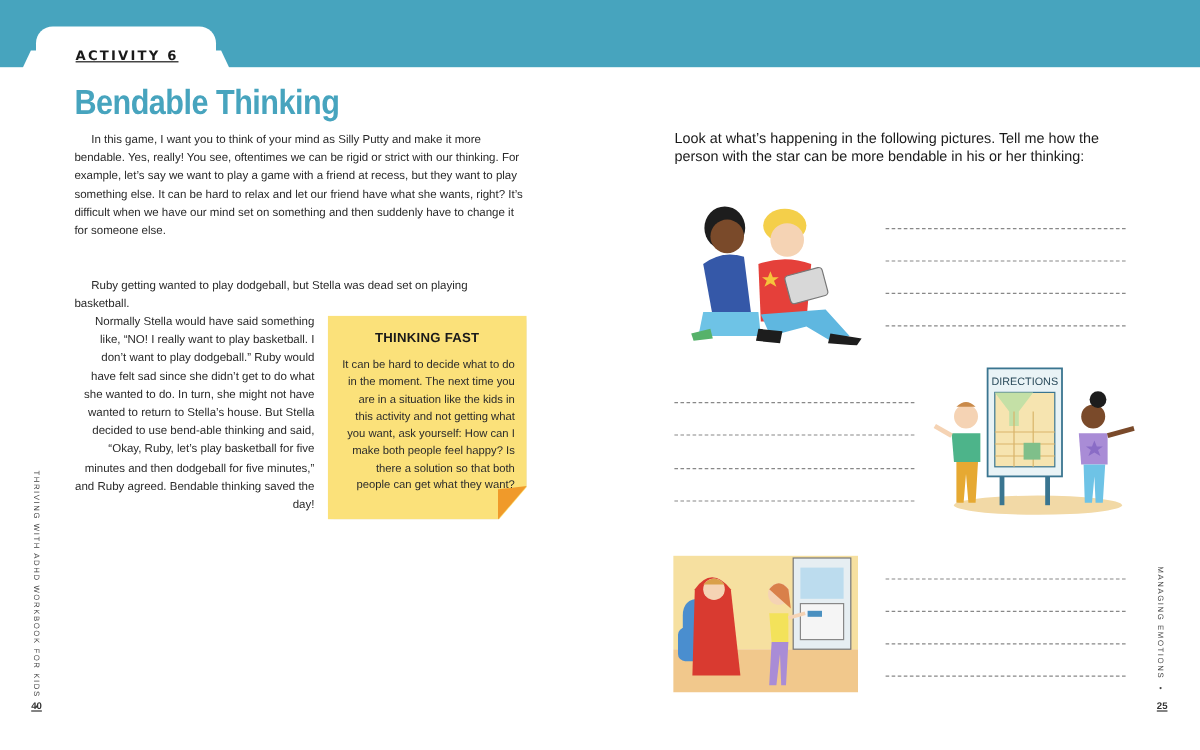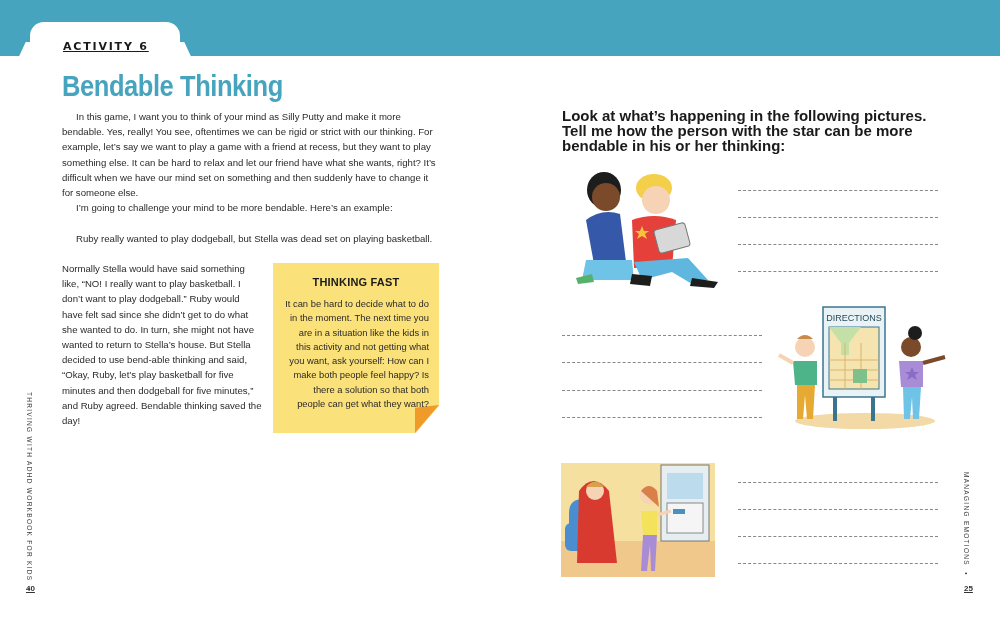--- a/index.html
+++ b/index.html
@@ -27,21 +27,21 @@
       transform: scaleX(0.88); transform-origin: left top;
     }
 
     .body-text {
       position: absolute; left: 62px; font-size: 9.6px; line-height: 15.2px; color: #2a2a2a;
     }
     .body-text p { text-indent: 14px; }
     .body-text p.noindent { text-indent: 0; }
     .intro { top: 109px; width: 376px; }
     .story { top: 231px; width: 376px; }
-    .story-narrow { top: 261px; width: 200px; }
+    .story-narrow { top: 261px; width: 200px; text-align: right; }
 
     .sticky {
       position: absolute; left: 273px; top: 263px; width: 166px; height: 170px;
       background: #fbe17a; box-shadow: 2px 3px 4px rgba(0,0,0,0.15);
       clip-path: polygon(0 0, 100% 0, 100% 84%, 86% 100%, 0 100%);
     }
     .sticky-fold {
       position: absolute; left: 415px; top: 405px; width: 24px; height: 28px;
       background: #f09a2a; clip-path: polygon(100% 0, 0 100%, 0 10%);
     }
@@ -49,21 +49,21 @@
       position: absolute; left: 273px; top: 276px; width: 166px; text-align: center;
       font-weight: bold; font-size: 11px; color: #1a1a1a; letter-spacing: 0.2px;
     }
     .sticky-body {
       position: absolute; left: 283px; top: 297px; width: 146px; text-align: right;
       font-size: 9.4px; line-height: 14.3px; color: #2a2a2a;
     }
 
     .instructions {
       position: absolute; left: 562px; top: 108px; width: 380px;
-      font-weight: bold; font-size: 15px; line-height: 15px; color: #1a1a1a;
+      font-weight: normal; font-size: 12px; line-height: 15px; color: #1a1a1a;
     }
 
     .answer-line { position: absolute; height: 0; border-top: 1px dashed #888; width: 200px; }
 
     .illus { position: absolute; }
 
     .side-label {
       position: absolute; font-size: 6.5px; letter-spacing: 1.3px; color: #444;
       writing-mode: vertical-rl;
     }
@@ -77,24 +77,23 @@
 <body>
 
 <div class="header-bar"></div>
 <div class="activity-tab"></div>
 <div class="activity-label">ACTIVITY 6</div>
 
 <div class="page-title">Bendable Thinking</div>
 
 <div class="body-text intro">
   <p>In this game, I want you to think of your mind as Silly Putty and make it more bendable. Yes, really! You see, oftentimes we can be rigid or strict with our thinking. For example, let’s say we want to play a game with a friend at recess, but they want to play something else. It can be hard to relax and let our friend have what she wants, right? It’s difficult when we have our mind set on something and then suddenly have to change it for someone else.</p>
-  <p>I’m going to challenge your mind to be more bendable. Here’s an example:</p>
 </div>
 <div class="body-text story">
-  <p>Ruby really wanted to play dodgeball, but Stella was dead set on playing basketball.</p>
+  <p>Ruby getting wanted to play dodgeball, but Stella was dead set on playing basketball.</p>
 </div>
 <div class="body-text story-narrow">
   <p class="noindent">Normally Stella would have said something like, “NO! I really want to play basketball. I don’t want to play dodgeball.” Ruby would have felt sad since she didn’t get to do what she wanted to do. In turn, she might not have wanted to return to Stella’s house. But Stella decided to use bend-able thinking and said, “Okay, Ruby, let’s play basketball for five minutes and then dodgeball for five minutes,” and Ruby agreed. Bendable thinking saved the day!</p>
 </div>
 
 <div class="sticky"></div>
 <div class="sticky-fold"></div>
 <div class="sticky-title">THINKING FAST</div>
 <div class="sticky-body">It can be hard to decide what to do in the moment. The next time you are in a situation like the kids in this activity and not getting what you want, ask yourself: How can I make both people feel happy? Is there a solution so that both people can get what they want?</div>
 

